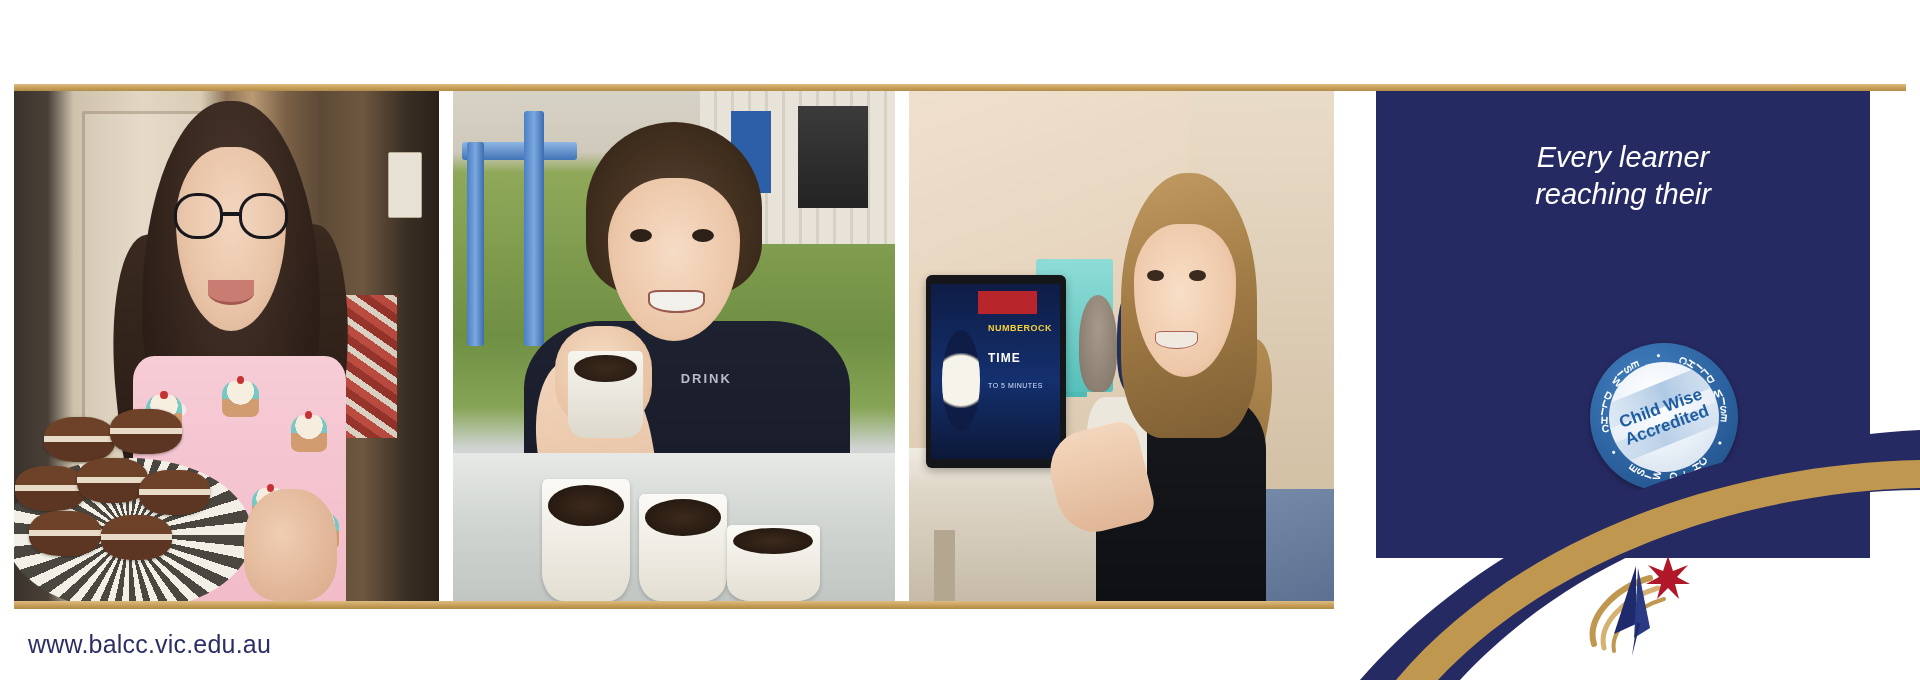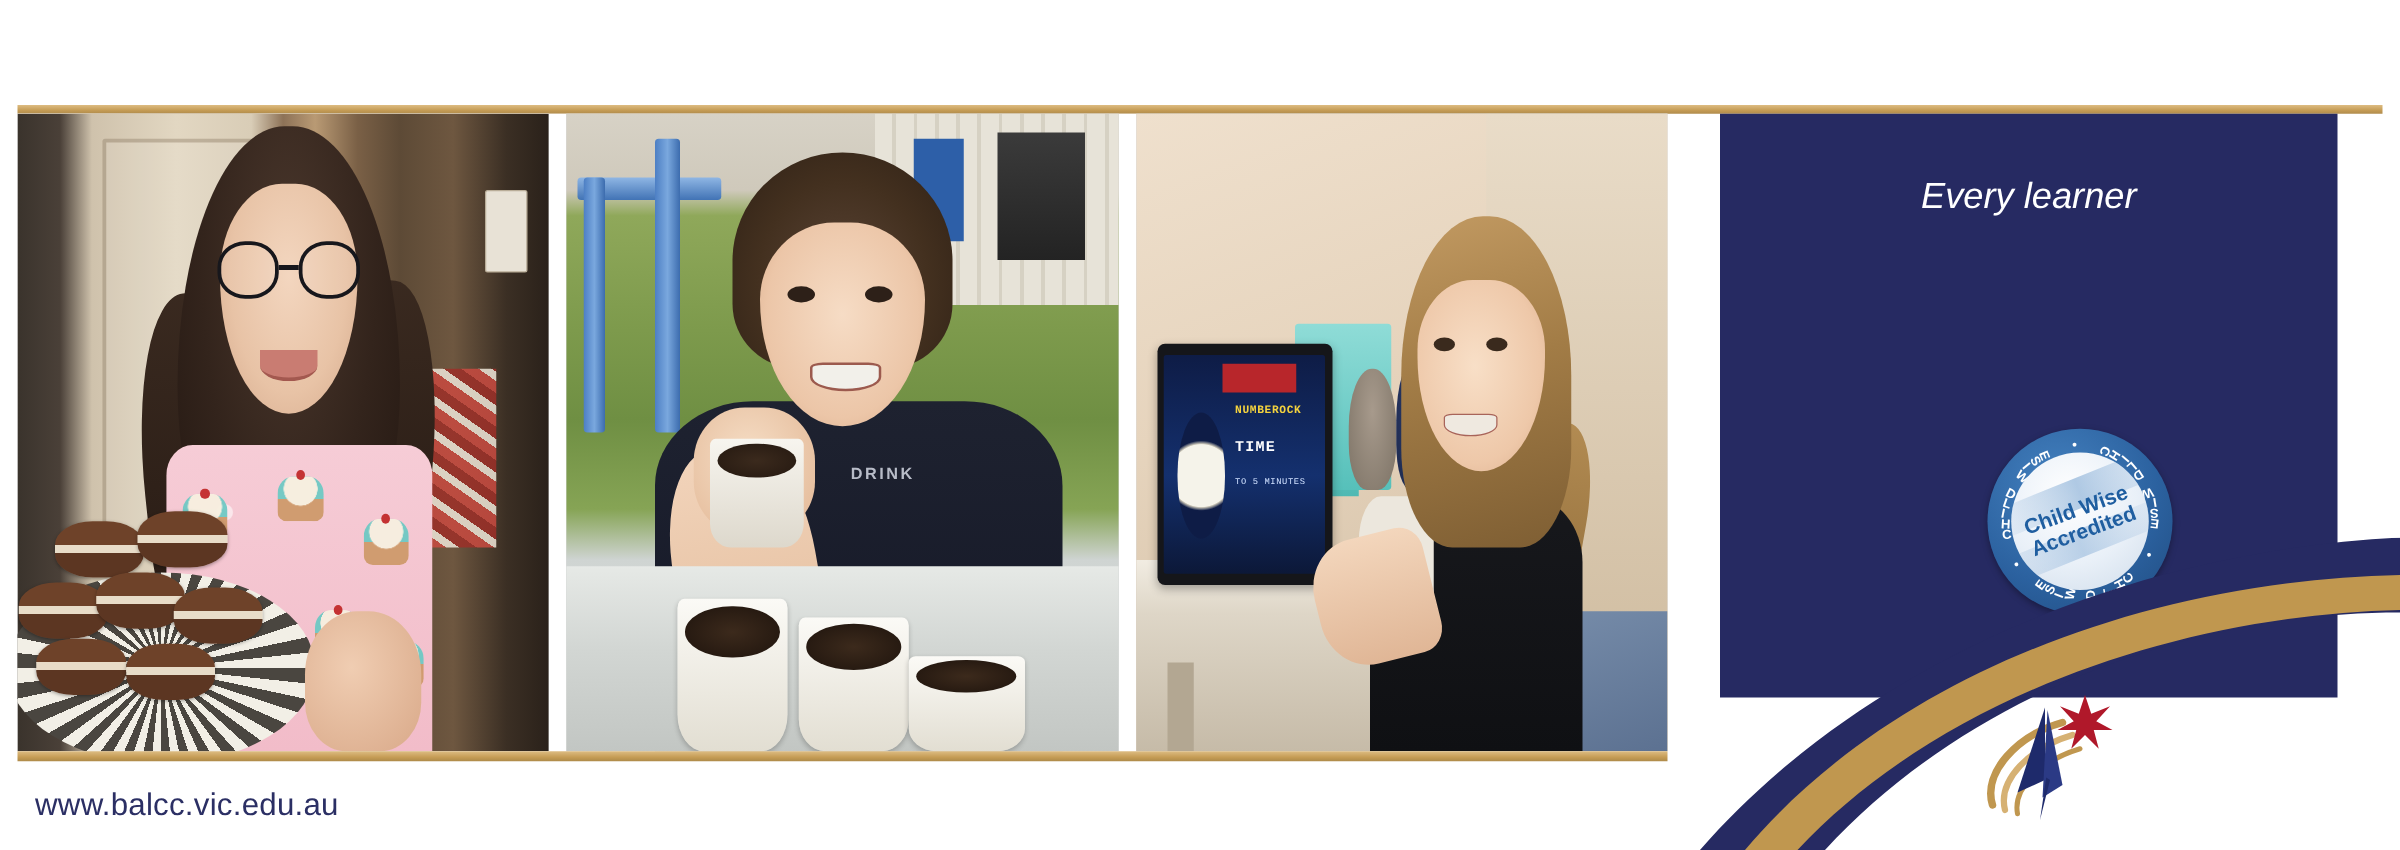--- a/index.html
+++ b/index.html
@@ -368,21 +368,20 @@
     width:33%; height:38%;
     background:#15161a;
     border-radius:6px;
     box-shadow:0 3px 8px rgba(0,0,0,.3);
   }
   .p3 .tablet .screen {
     position:absolute; inset:5% 4%;
     background:linear-gradient(180deg,#0e1c46 0%, #14306e 55%, #0c1838 100%);
     border-radius:2px;
     overflow:hidden;
-    font-family:Liberation Mono, monospace;
   }
   .p3 .tablet .clockface {
     position:absolute; left:8%; top:26%;
     width:30%; height:58%;
     background:radial-gradient(circle at 50% 50%, #f5f3ea 0 46%, #cfcabb 47%, #0e1c46 52%);
     border-radius:50%;
   }
   .p3 .tablet .t1 {
     position:absolute; left:44%; top:22%;
     color:#f3d23e; font-size:9px; font-weight:bold; letter-spacing:.5px;
@@ -698,20 +697,21 @@
       <div class="eye r"></div>
       <div class="smile"></div>
     </div>
   </div>
 
   <div class="gold-rule-bottom"></div>
 
   <div class="right-panel">
     <div class="tagline">
       <div>Every learner</div>
+      <div>reaching their</div>
     </div>
 
     <div class="enrolment">
     </div>
 
     <div class="childwise">
       <div class="cw-ring"></div>
       <div class="cw-arc" id="cw-arc">
           <span style="transform: rotate(-95deg) translate(0px, -63px) rotate(90deg);">C</span>
           <span style="transform: rotate(-87deg) translate(0px, -63px) rotate(90deg);">H</span>

